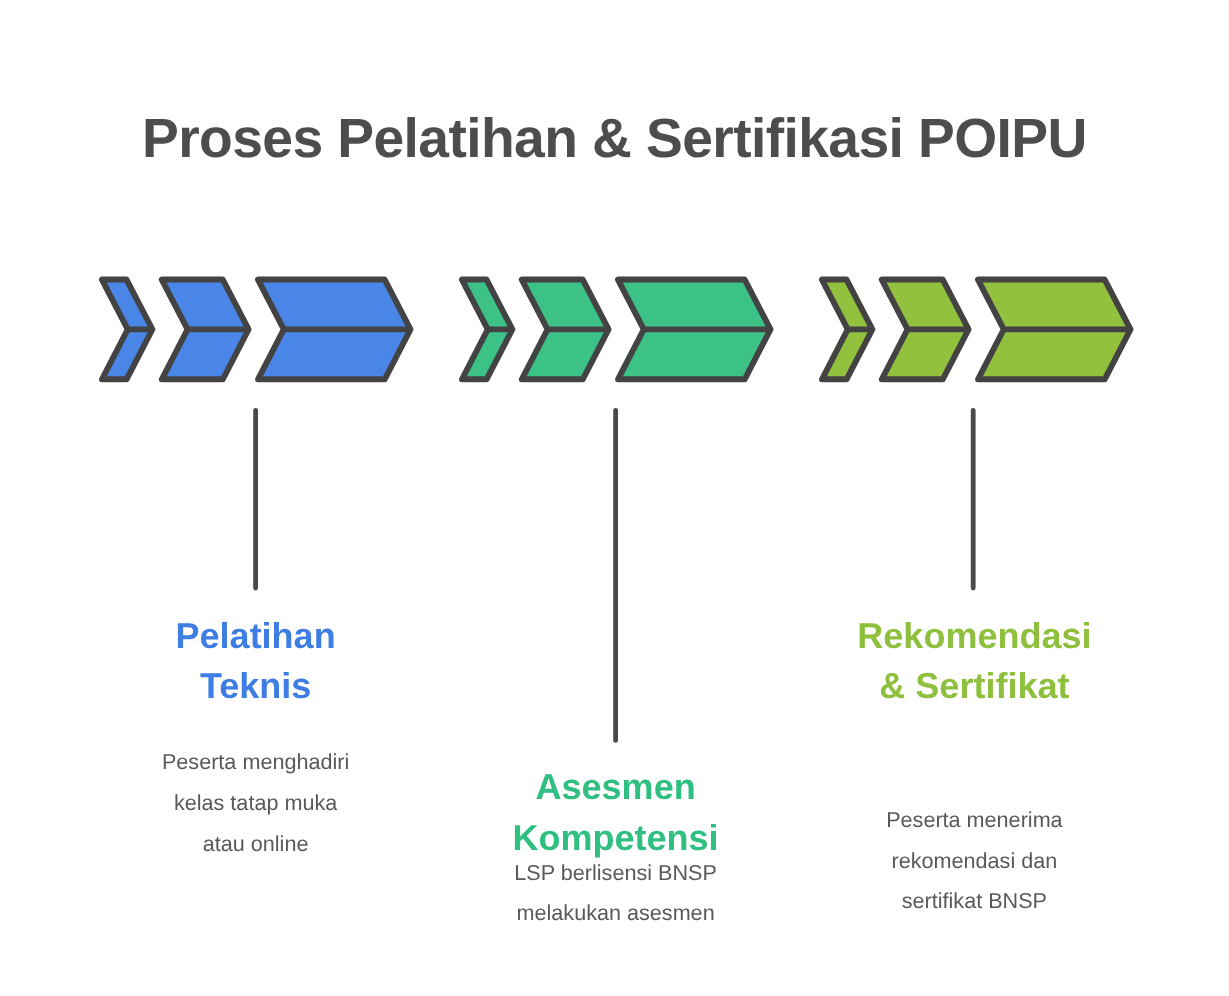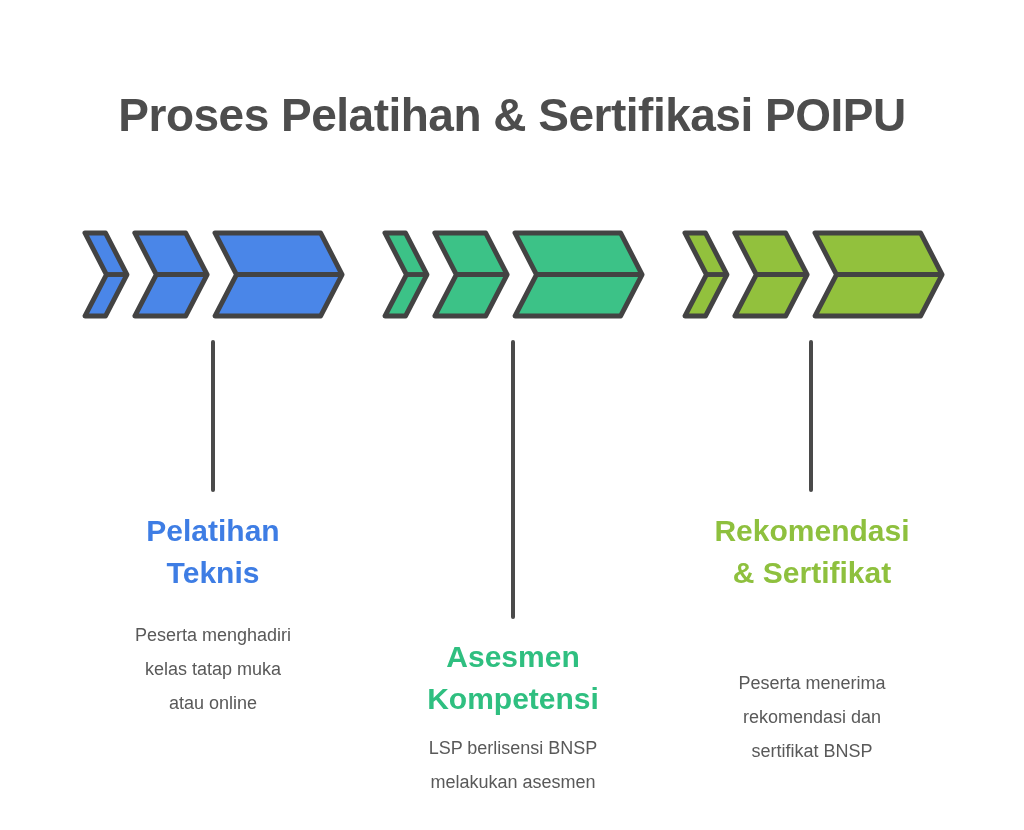--- a/index.html
+++ b/index.html
@@ -53,21 +53,21 @@
     position: absolute;
     width: 320px;
     margin: 0;
     text-align: center;
     font-size: 18px;
     font-weight: normal;
     line-height: 34px;
     white-space: pre-line;
   }
   .desc.d1 { left: 53px;  top: 618px; }
-  .desc.d2 { left: 353px; top: 731px; }
+  .desc.d2 { left: 353px; top: 710px; }
   .desc.d3 { left: 652px; top: 622px; margin-top: 44px; }
 </style>
 </head>
 <body>
 
 <div class="stage-root">
 
   <h1 class="title" style="color: rgb(77, 77, 77);">Proses Pelatihan &amp; Sertifikasi POIPU</h1>
 
   <svg class="chev c1" width="264" height="90" viewBox="0 0 270 92" stroke="#434343">

